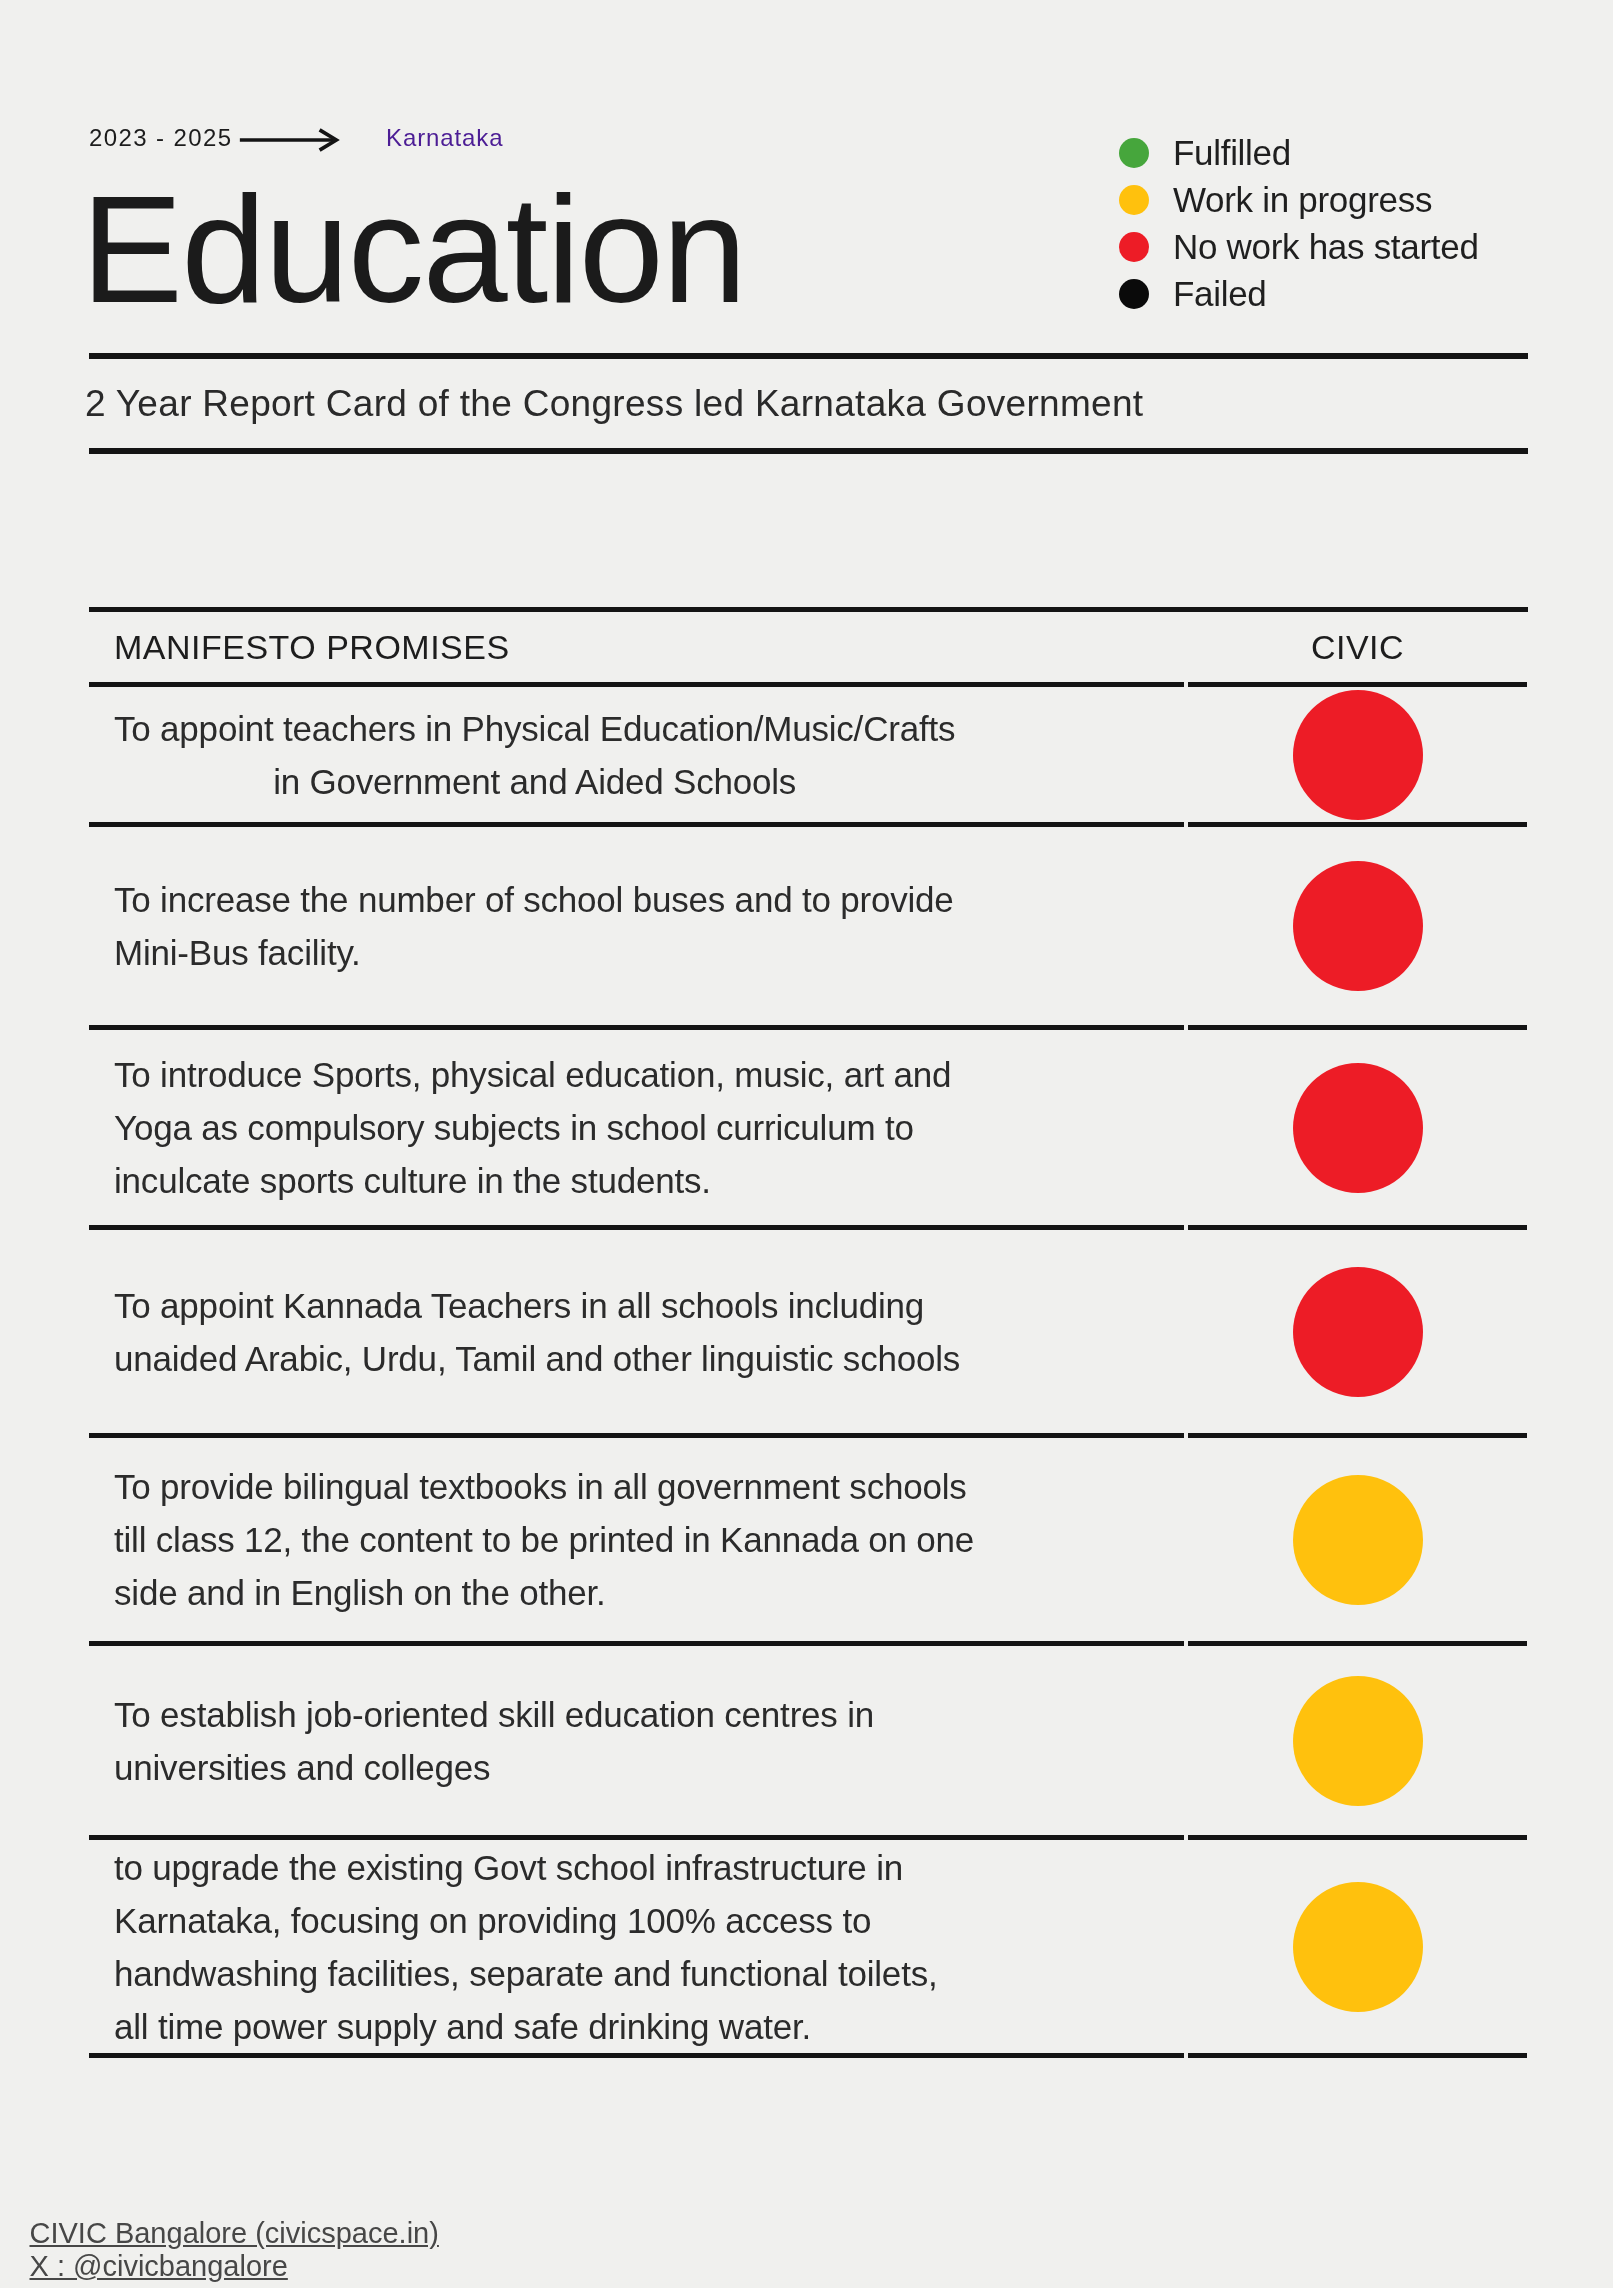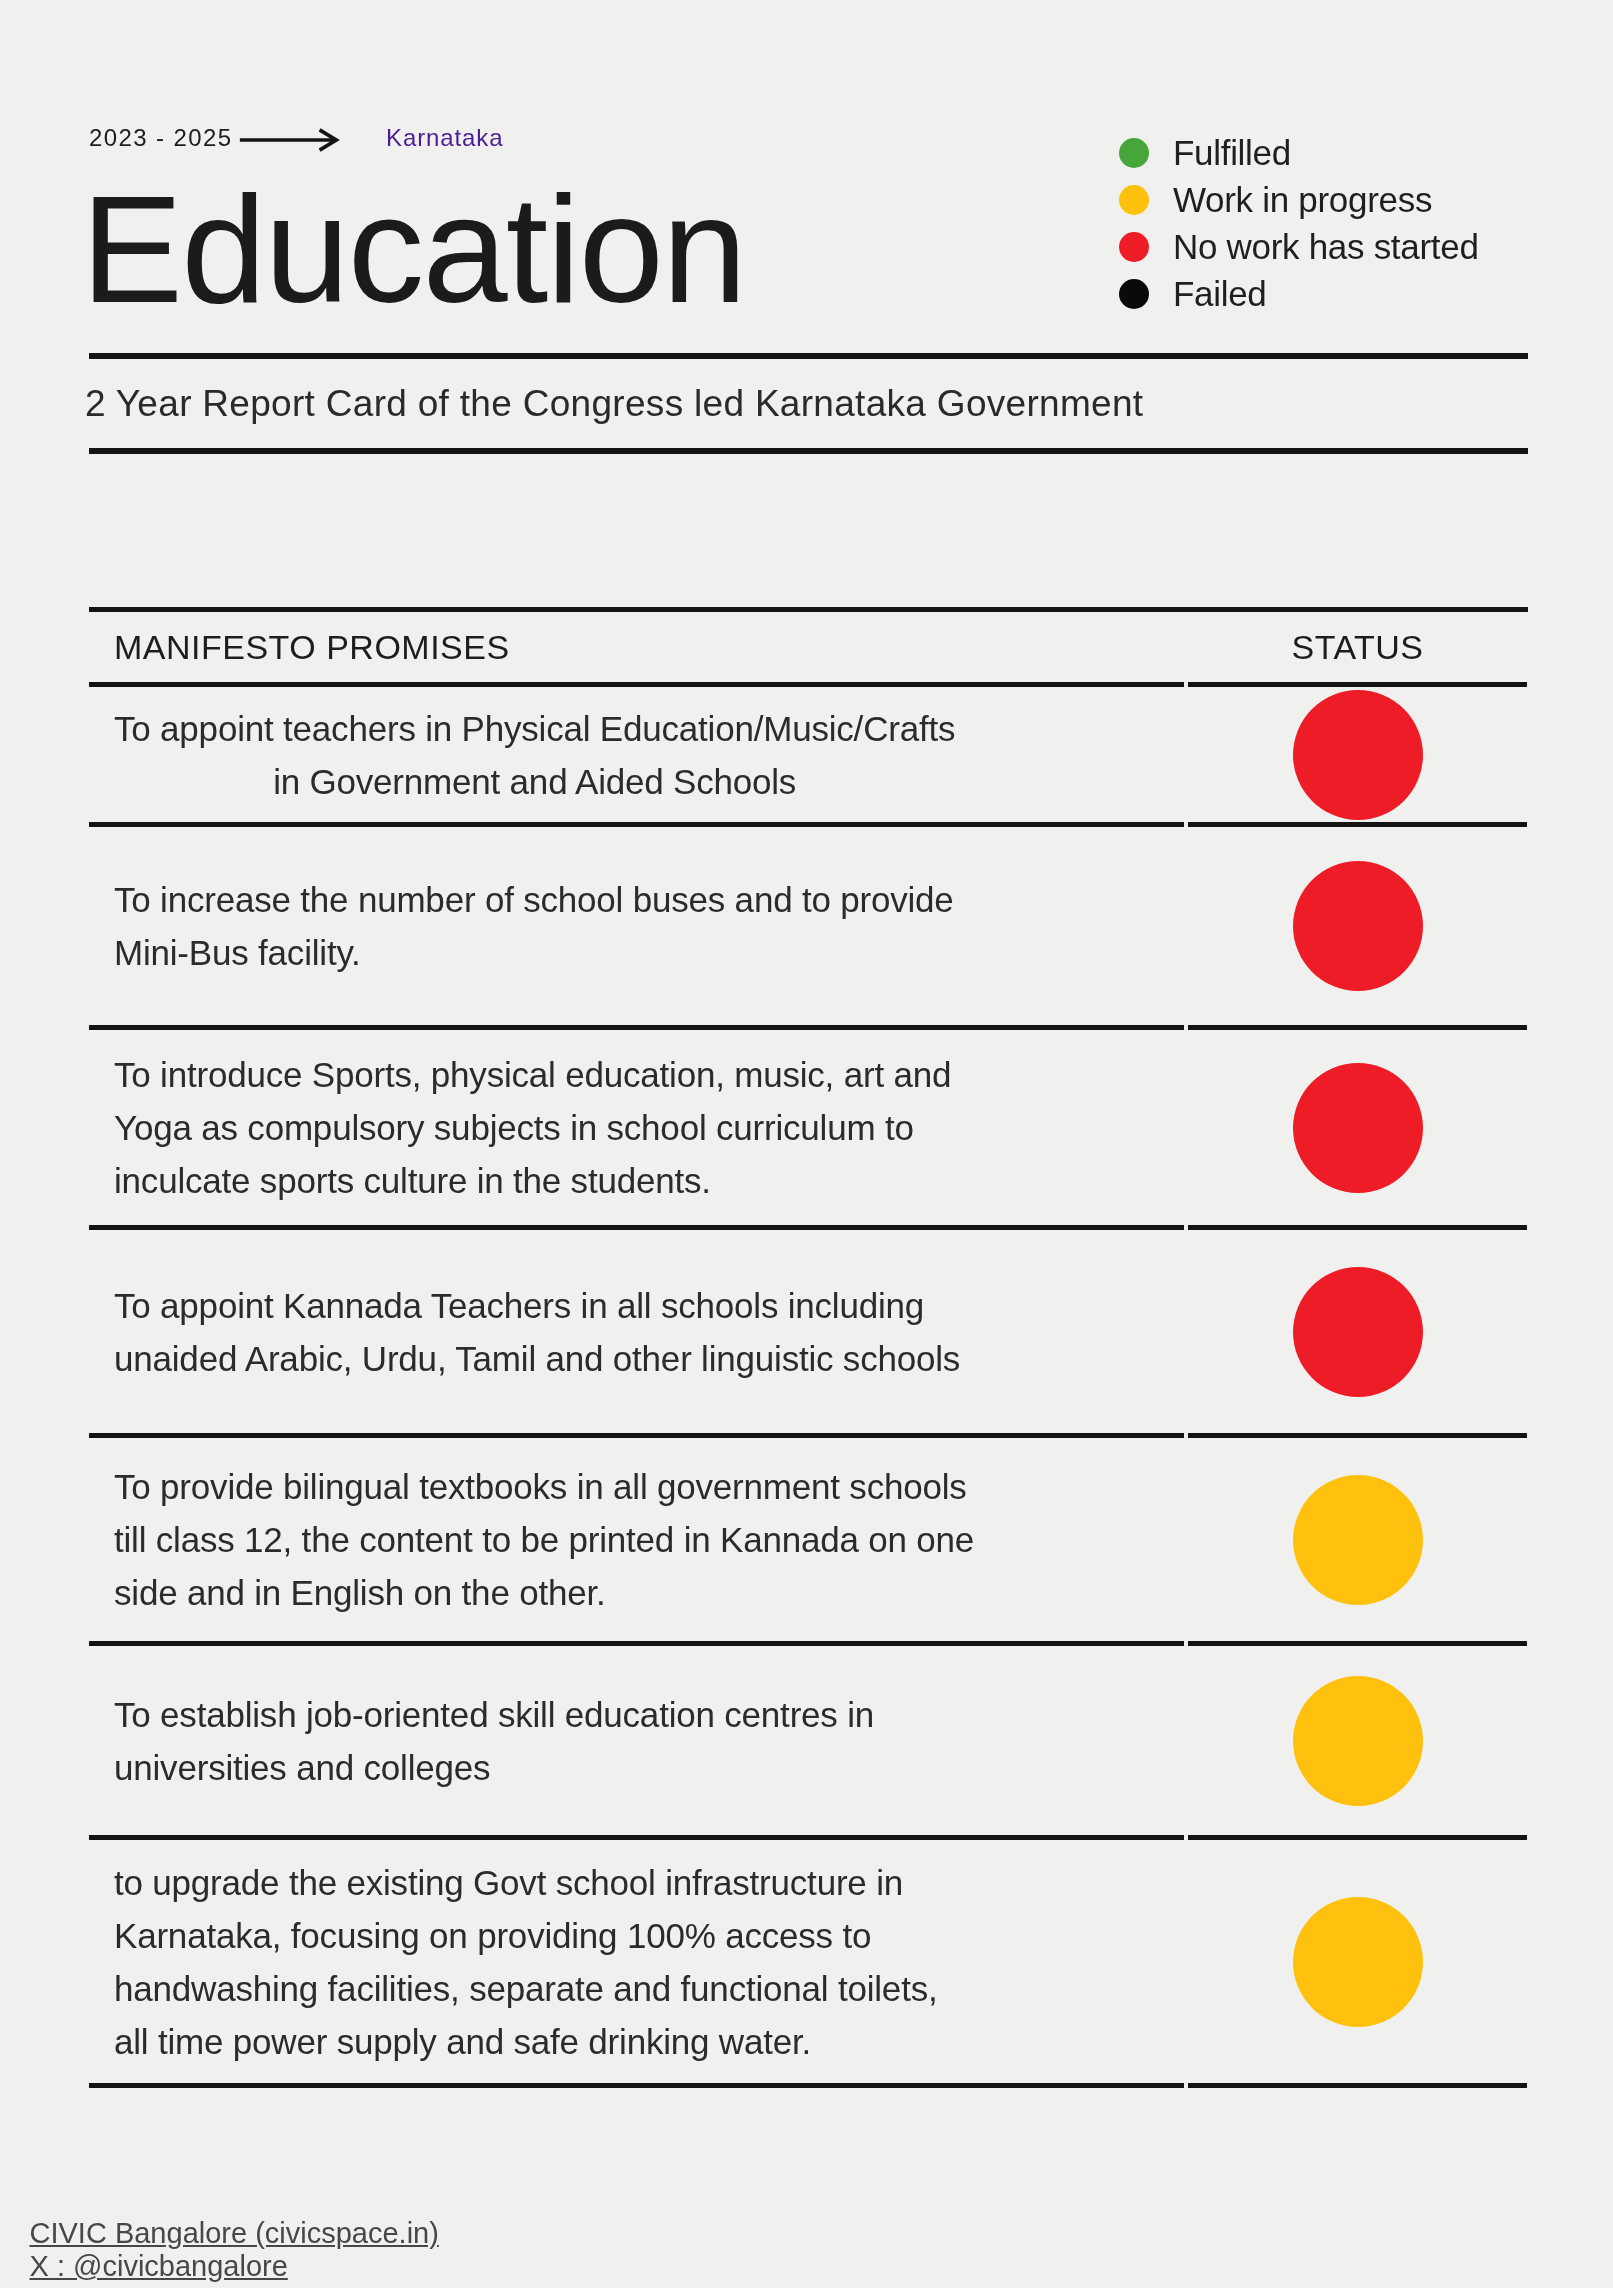--- a/index.html
+++ b/index.html
@@ -28,21 +28,21 @@
   
   .table { position:absolute; left:89px; top:607px; width:1439px; border-top:5.5px solid #141414; box-sizing:border-box; }
   .t-row { display:flex; column-gap:4px; }
   .t-cell { box-sizing:border-box; border-bottom:5.5px solid #141414; }
   .c-promise { width:1095px; display:flex; align-items:center; padding:0 37px 0 25px; }
   .c-status  { width:339px; display:flex; align-items:center; justify-content:center; }
   .t-header .t-cell { height:75px; }
   .header-text { font-size:34px; letter-spacing:0.5px; color:#1d1d1d; }
   .r1 .t-cell { height:140px;text-align:center; } .r2 .t-cell { height:203px; } .r3 .t-cell { height:200px; }
   .r4 .t-cell { height:208px; } .r5 .t-cell { height:208px; } .r6 .t-cell { height:194px; }
-  .r7 .t-cell { height:248px; }
+  .r7 .t-cell { height:218px; }
   .promise { margin:0; font-size:35px; line-height:53px; letter-spacing:-0.2px;
              color:#2b2b2b; white-space:pre-line; }
   .status-dot { width:130px; height:130px; border-radius:50%; display:block; }
   
   .footer { position:absolute; left:29.5px; top:2217px; font-size:29px; line-height:33px; color:#474747;text-decoration:underline; }
 </style>
 </head>
 <body>
 
 <div class="page">
@@ -81,21 +81,21 @@
   <div class="subtitle">2 Year Report Card of the Congress led Karnataka Government</div>
   <div class="rule rule-b"></div>
 
   <div class="table">
 
     <div class="t-row t-header">
       <div class="t-cell c-promise">
         <span class="header-text">MANIFESTO PROMISES</span>
       </div>
       <div class="t-cell c-status">
-        <span class="header-text">STATUS</span>
+        <span class="header-text">CIVIC</span>
       </div>
     </div>
 
     <div class="t-row r1">
       <div class="t-cell c-promise">
         <p class="promise">To appoint teachers in Physical Education/Music/Crafts
 in Government and Aided Schools</p>
       </div>
       <div class="t-cell c-status">
         <span class="status-dot" aria-label="No work has started" style="background-color: rgb(237, 28, 38);"></span>

